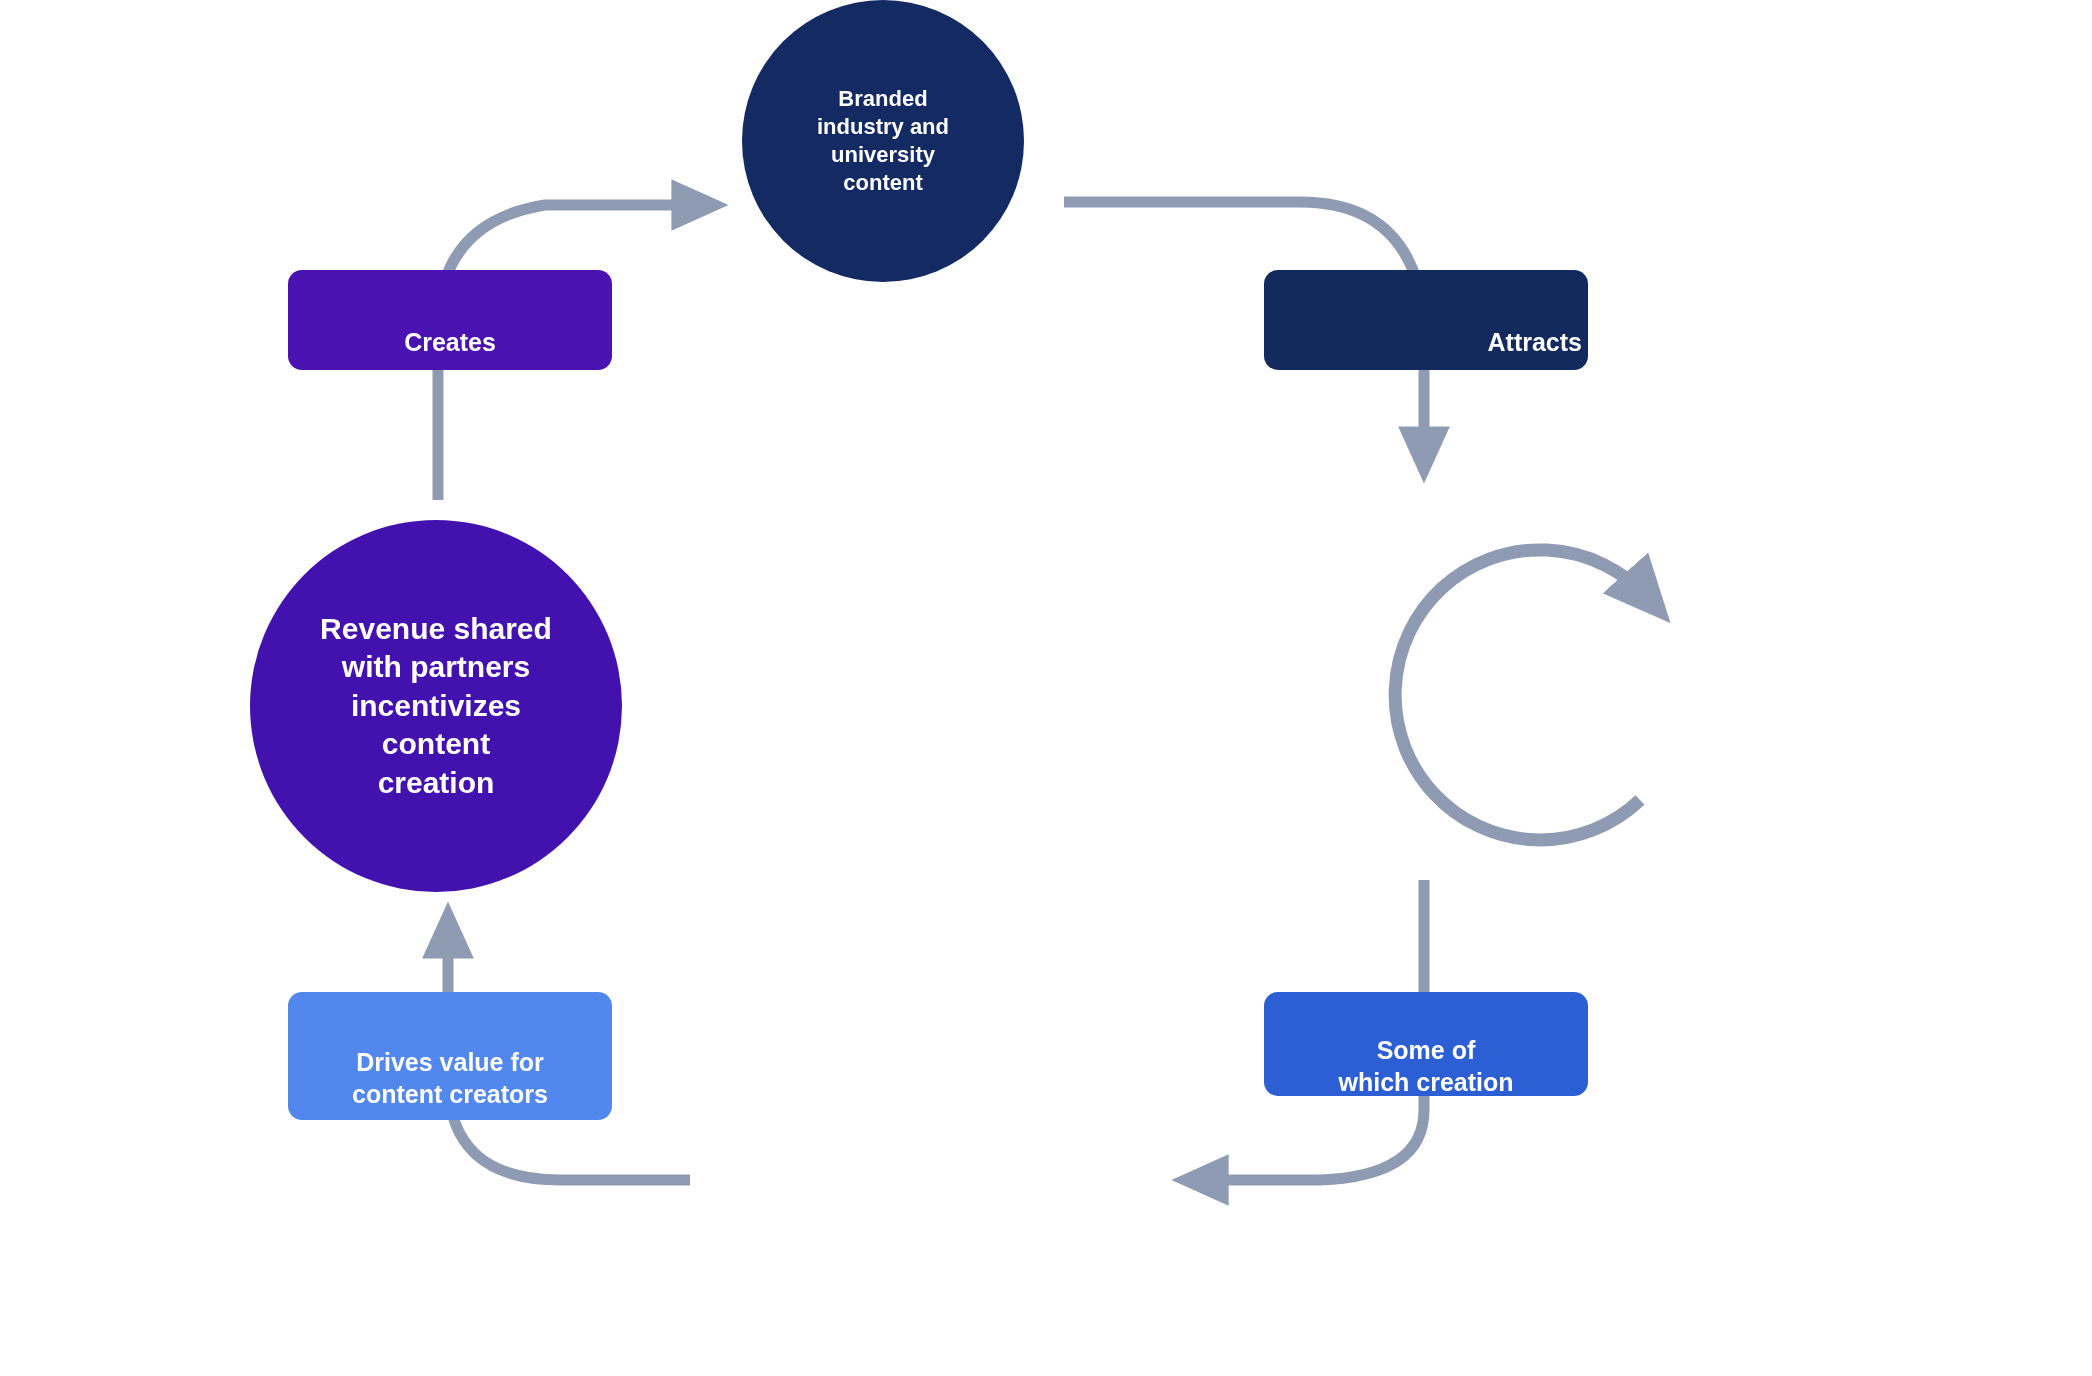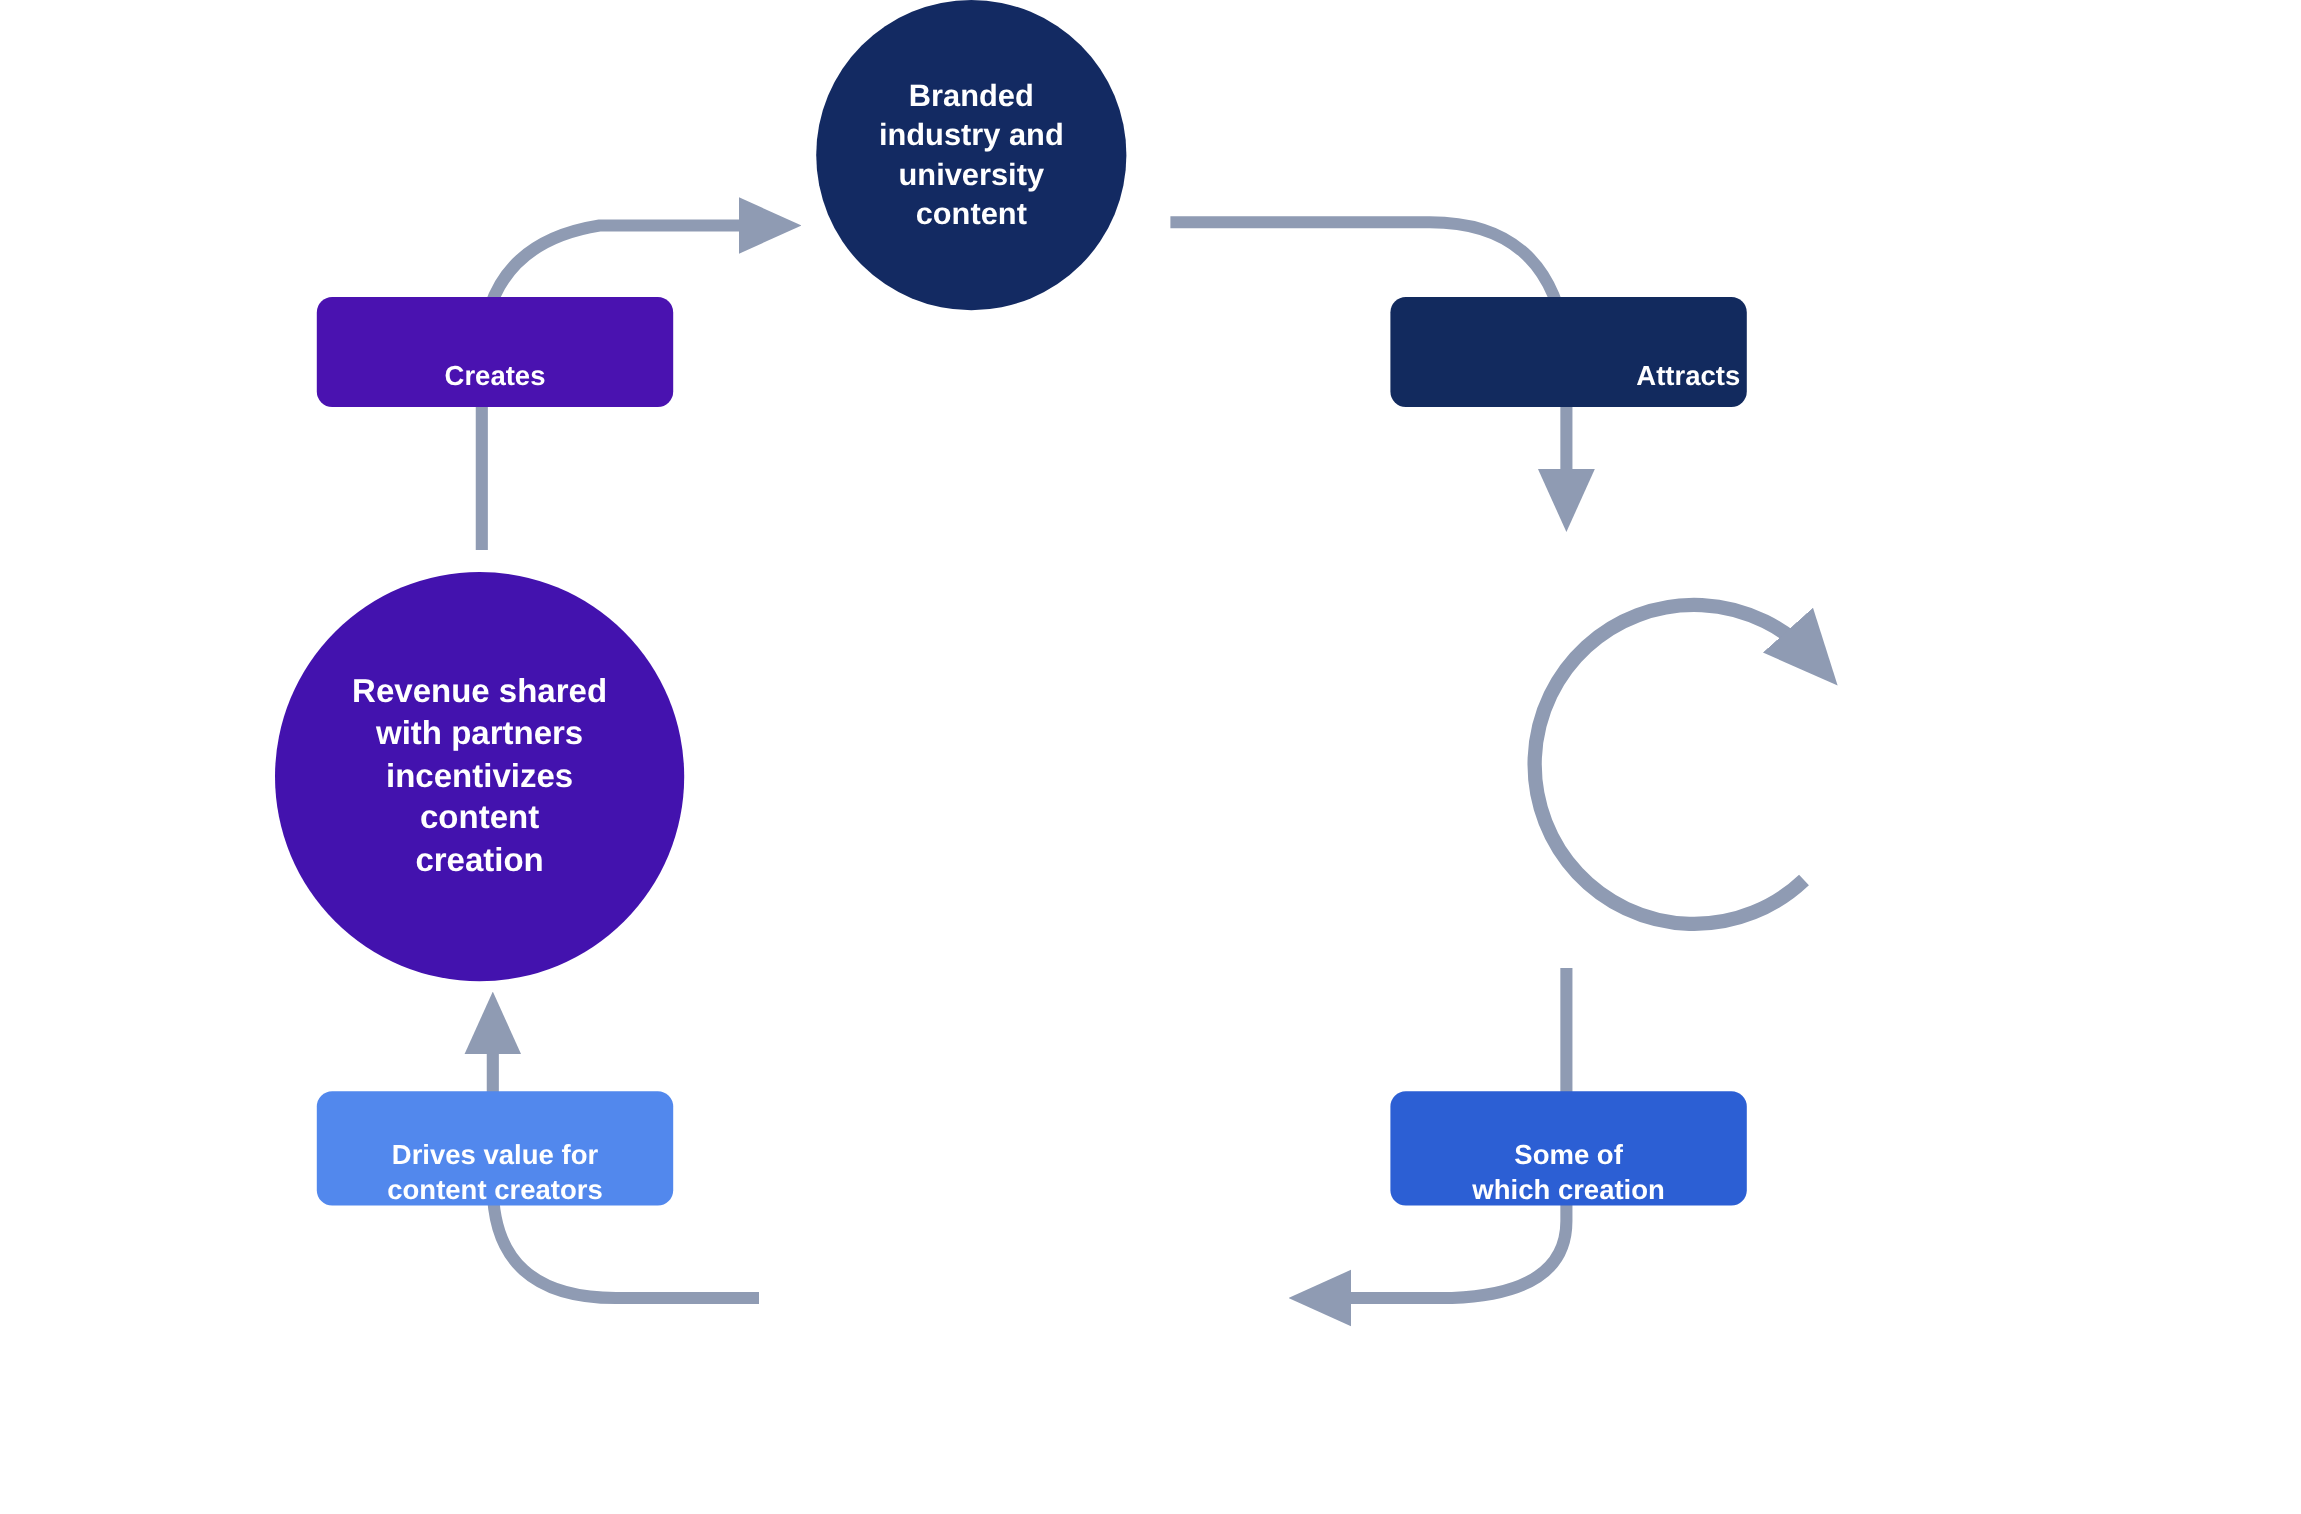--- a/index.html
+++ b/index.html
@@ -40,21 +40,21 @@
     line-height: 1.28;
     box-sizing: border-box;
     z-index: 3;
   }
   .node-circle .node-text { padding: 0 8px; white-space: pre-line; }
 
   #circle-content {
     left: 742px; top: 0px;
     width: 282px; height: 282px;
     background: #132a62;
-    font-size: 28px;
+    font-size: 22px;
   }
   #circle-learners {
     left: 1243px; top: 506px;
     width: 356px; height: 356px;
     background: #2e64d8;
     font-size: 30px;
   }
   #circle-payers {
     left: 728px; top: 1022px;
     width: 346px; height: 346px;
@@ -101,21 +101,21 @@
     width: 320px; height: 100px;
     background: #2e64d8;
   }
   #box-convert {
     left: 1264px; top: 992px;
     width: 324px; height: 104px;
     background: #2c5fd4;
   }
   #box-drives {
     left: 288px; top: 992px;
-    width: 324px; height: 104px;
+    width: 324px; height: 128px;
     background: #5288ed;
   }
 </style>
 </head>
 <body>
 
 <div id="stage">
 
   <svg id="edges" viewBox="0 0 2092 1376" xmlns="http://www.w3.org/2000/svg">
     <defs>

